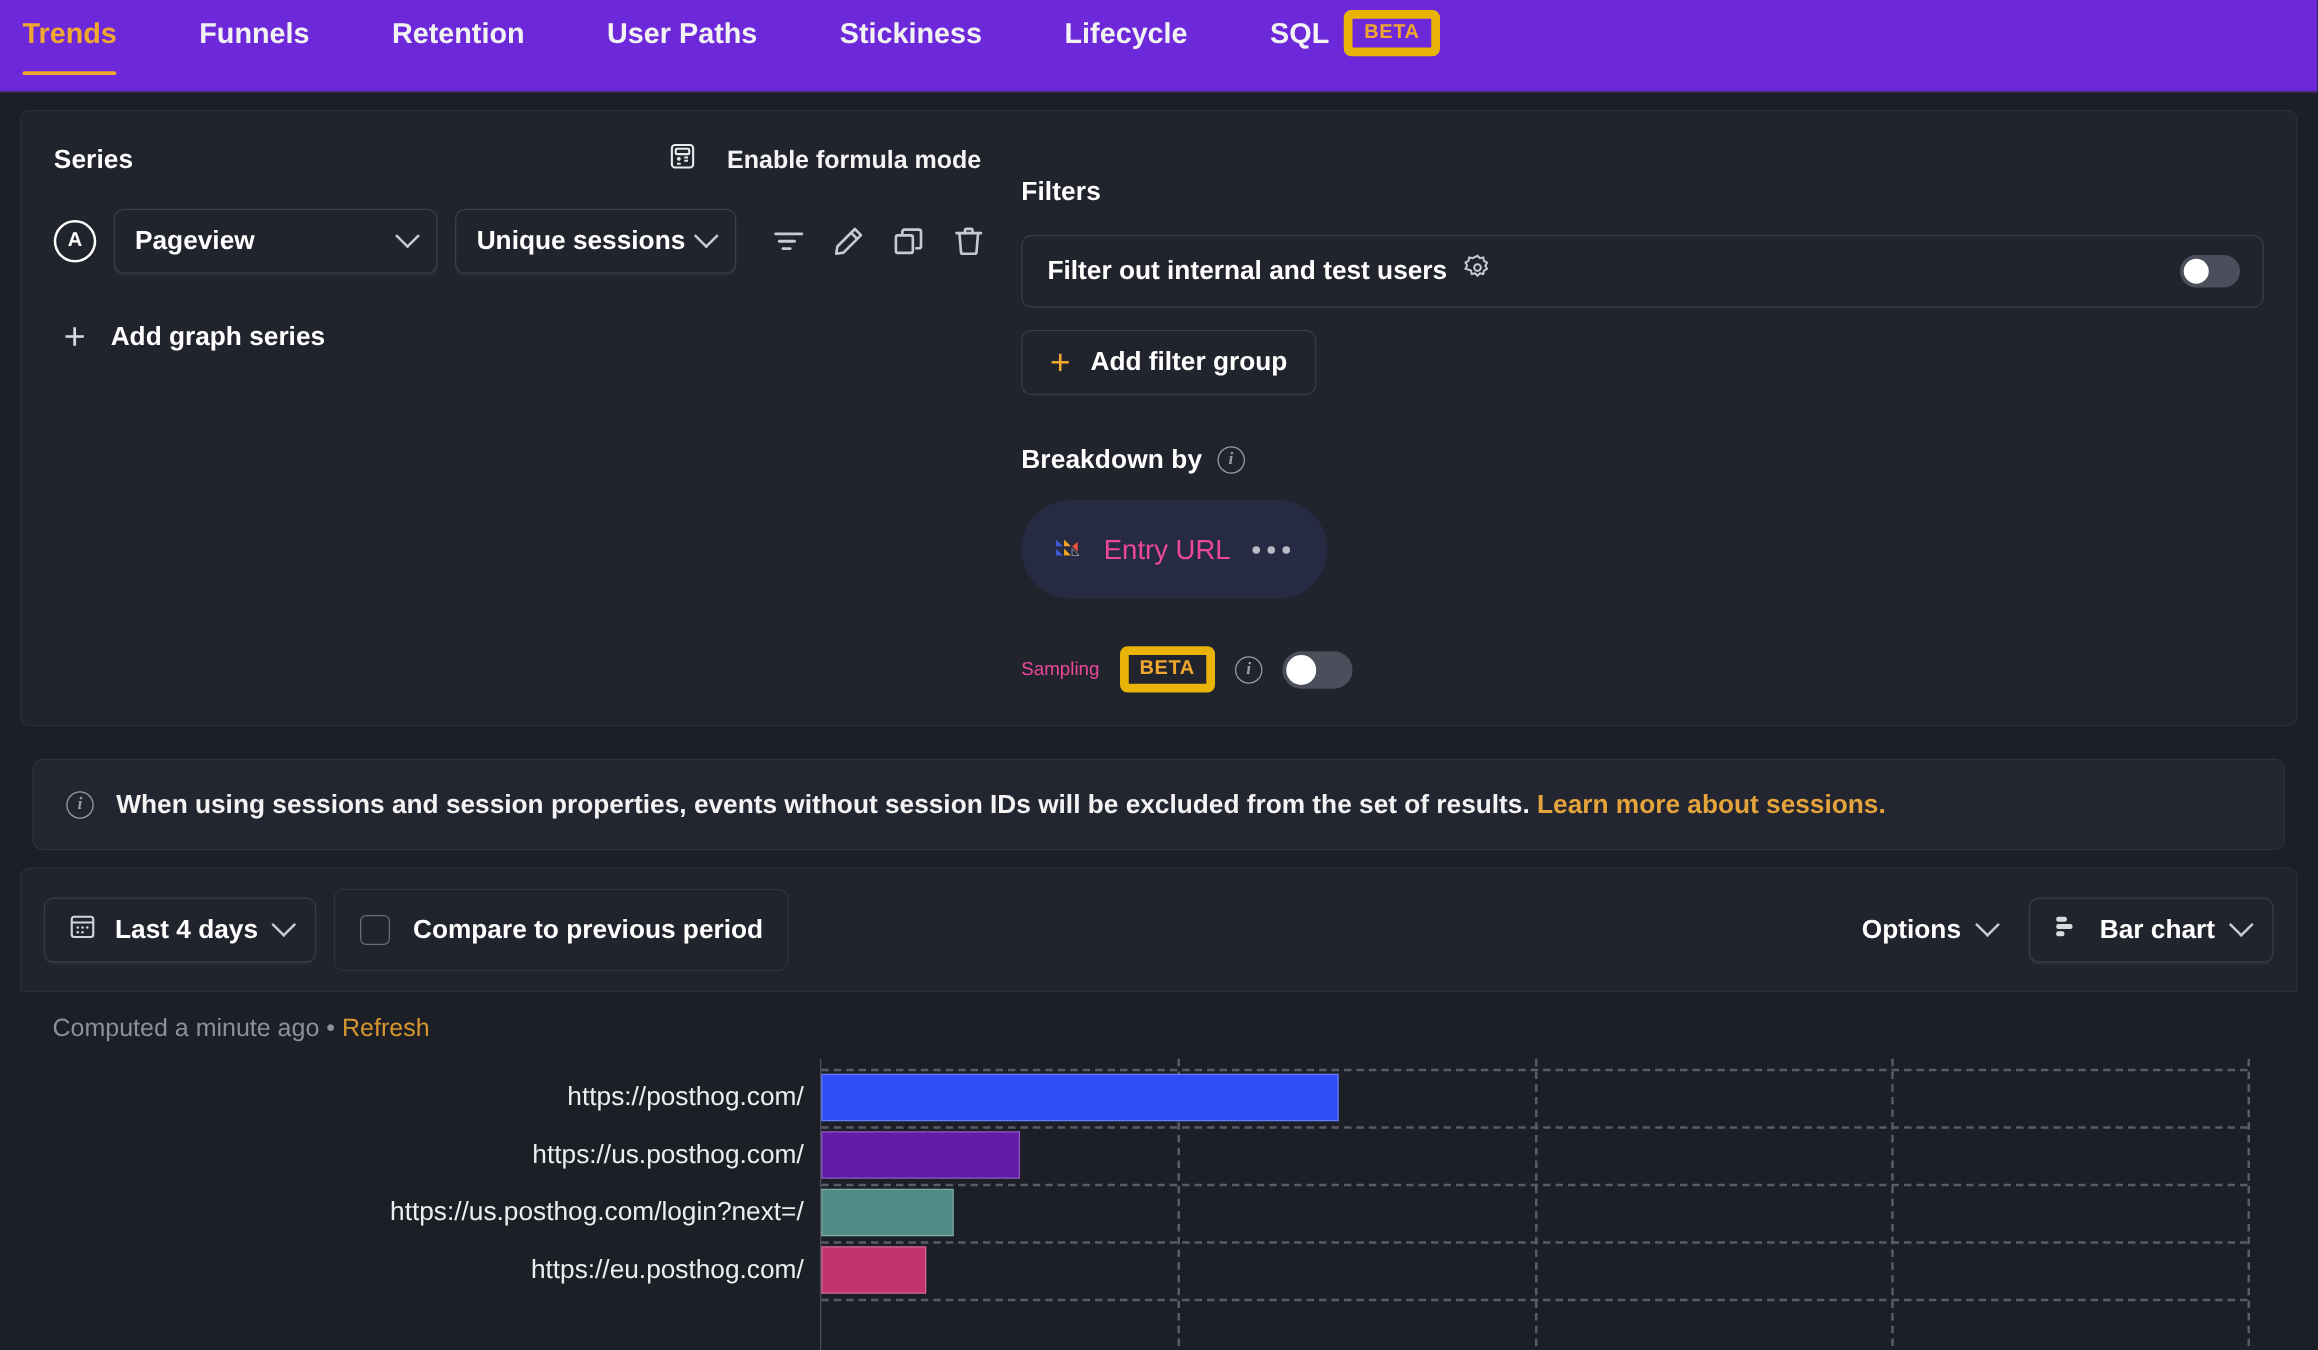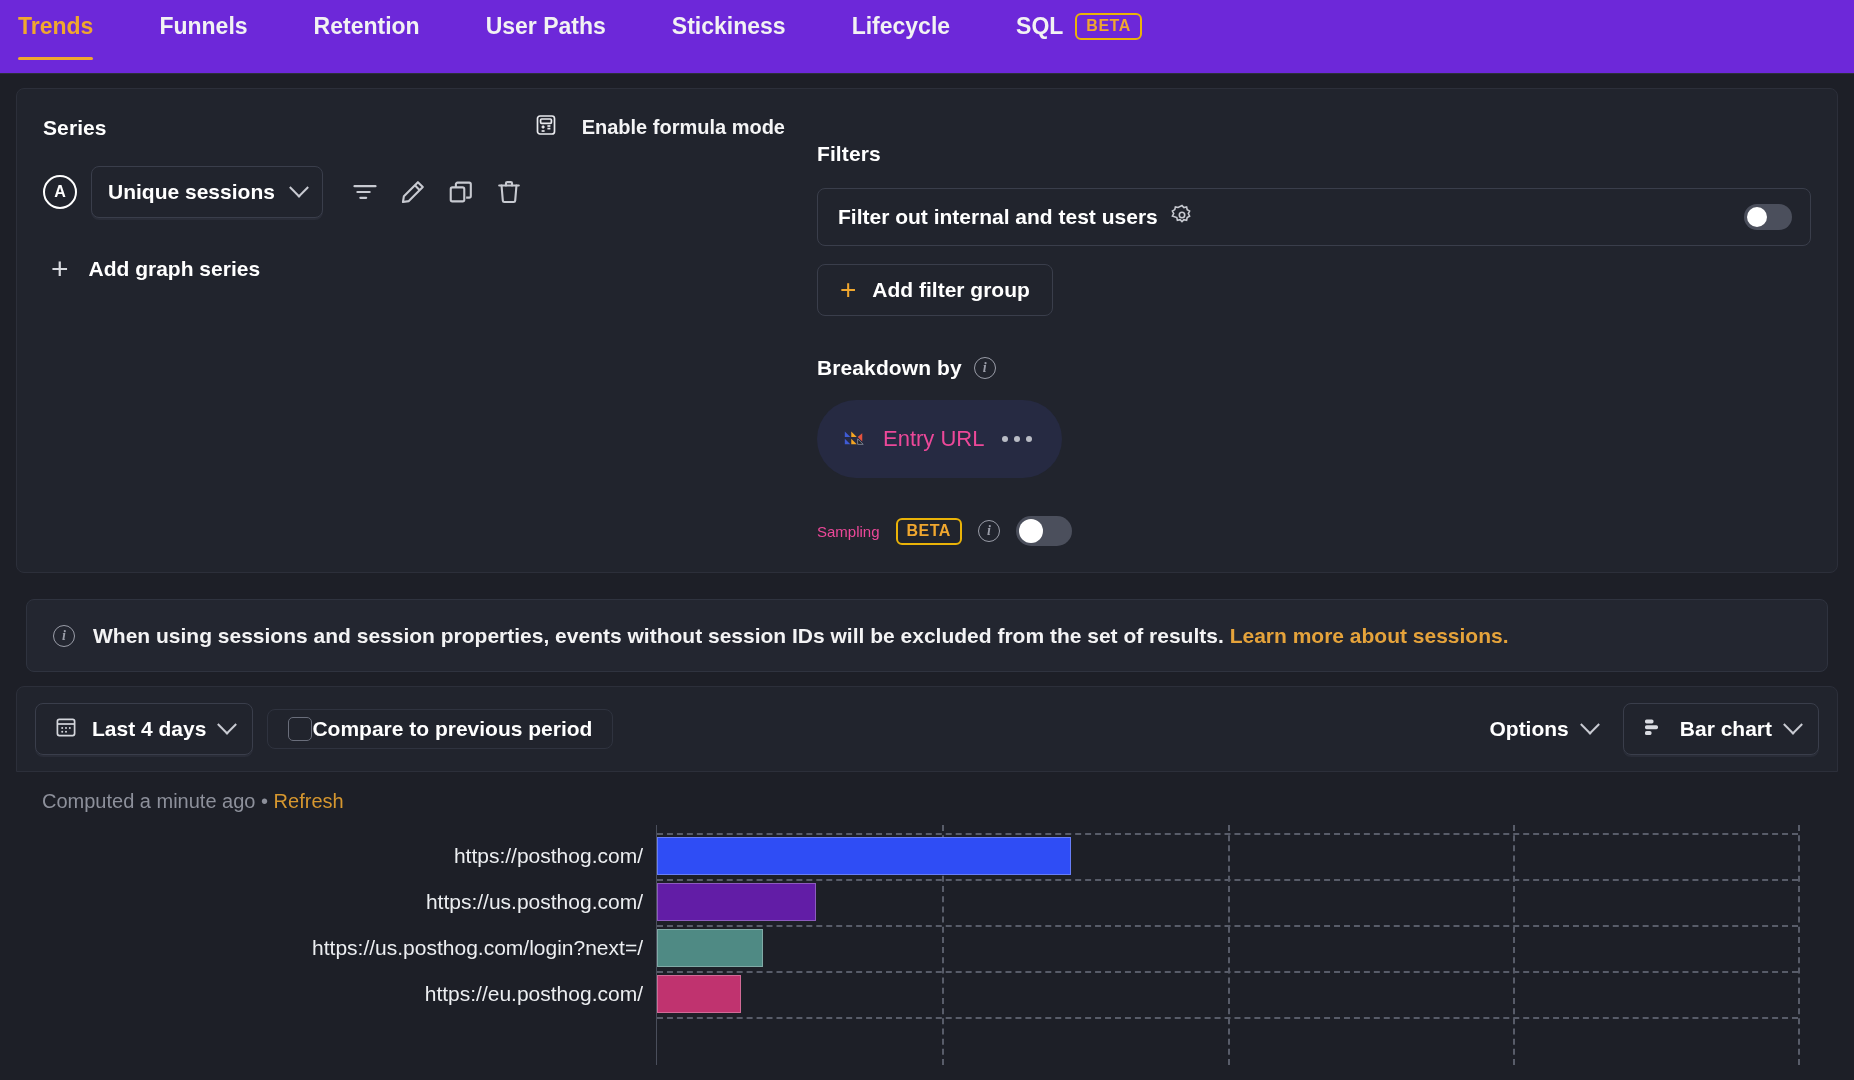--- a/index.html
+++ b/index.html
@@ -46,21 +46,21 @@
   .tab.active::after {
     content: "";
     position: absolute;
     left: 0; right: 0; bottom: 0;
     height: 3px;
     background: #f0a72f;
     border-radius: 2px;
   }
   .beta-chip {
     display: inline-block;
-    border: 2px solid #eab308;
+    border: 7px solid #eab308;
     color: #f0a72f;
     border-radius: 6px;
     font-size: 16px;
     font-weight: 700;
     letter-spacing: .5px;
     padding: 3px 9px 4px;
     line-height: 1;
   }
 
   
@@ -248,23 +248,23 @@
   }
   .plainbtn {
     display: inline-flex; align-items: center; gap: 14px;
     font-size: 21px; font-weight: 700; color: #ffffff; cursor: pointer;
   }
   .checkbox {
     width: 24px; height: 24px; border-radius: 5px;
     border: 1.6px solid #6a6e7b; flex: none;
   }
   .compare-box {
-    display: inline-flex; align-items: center; 
+    display: inline-flex; align-items: center; gap: 18px;
     border: 1px solid #2f333f; border-radius: 8px;
-    height: 40px; padding: 0 20px;
+    height: 66px; padding: 0 20px;
     font-size: 21px; font-weight: 700; color: #ffffff; cursor: pointer;
   }
 
   .computed {
     padding: 18px 26px 12px 26px;
     font-size: 20px; color: #8d909b; font-weight: 400;
     margin: 0 16px;
     background: #1d1f27;
   }
   .computed .refresh { color: #d6972f; cursor: pointer; }
@@ -359,20 +359,24 @@
             <line x1="7.6" y1="18" x2="10.6" y2="18"></line>
           </svg>
         </span>
         <span>Enable formula mode</span>
       </div>
     </div>
 
     <div class="series-row">
       <div class="series-badge">A</div>
 
+      <div class="select select-event">
+        <span>Pageview</span>
+        <span class="chev"></span>
+      </div>
 
       <div class="select select-math">
         <span>Unique sessions</span>
         <span class="chev"></span>
       </div>
 
       <div class="icon-actions">
         <span class="icon-btn">
           <svg width="28" height="28" viewBox="0 0 24 24" stroke="#c8cad1" stroke-width="1.9" stroke-linecap="round">
             <line x1="3" y1="7" x2="21" y2="7"></line>

